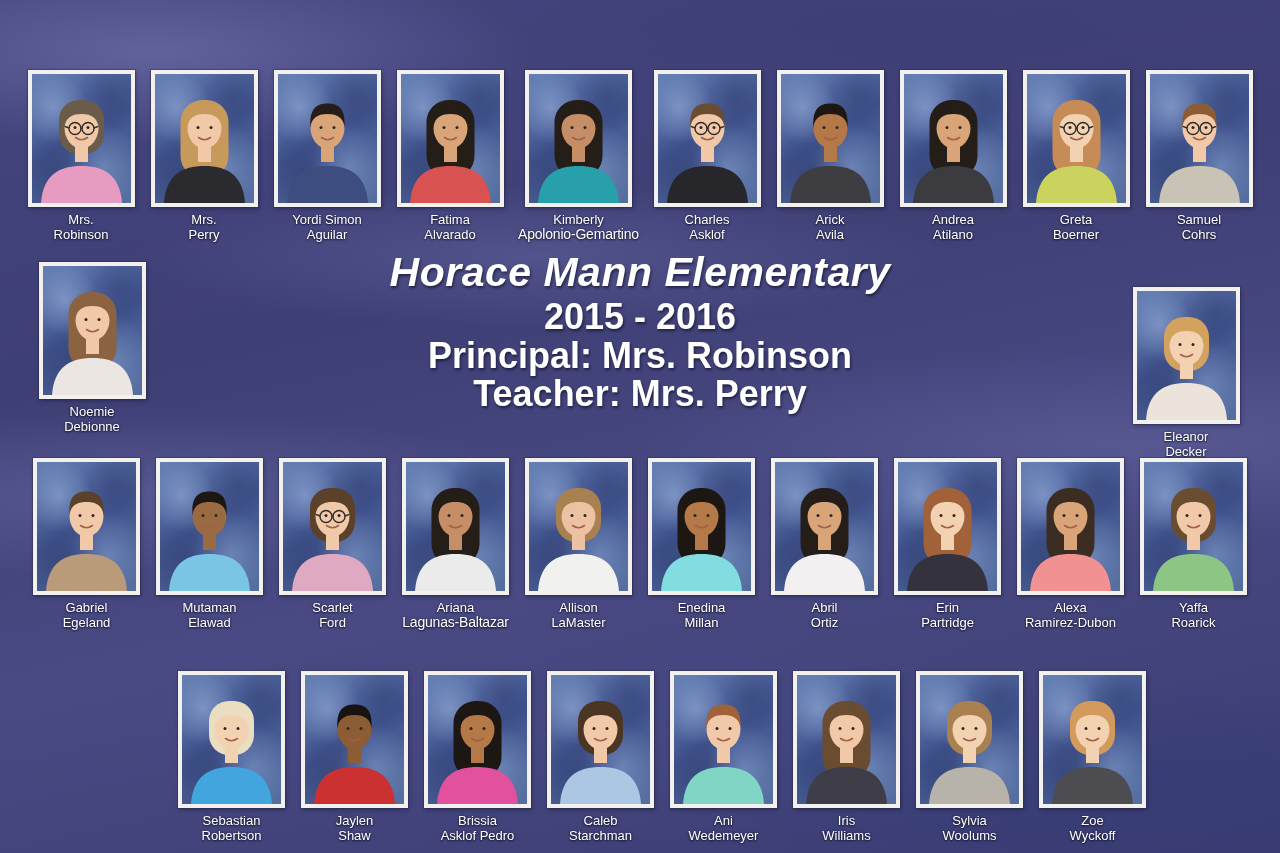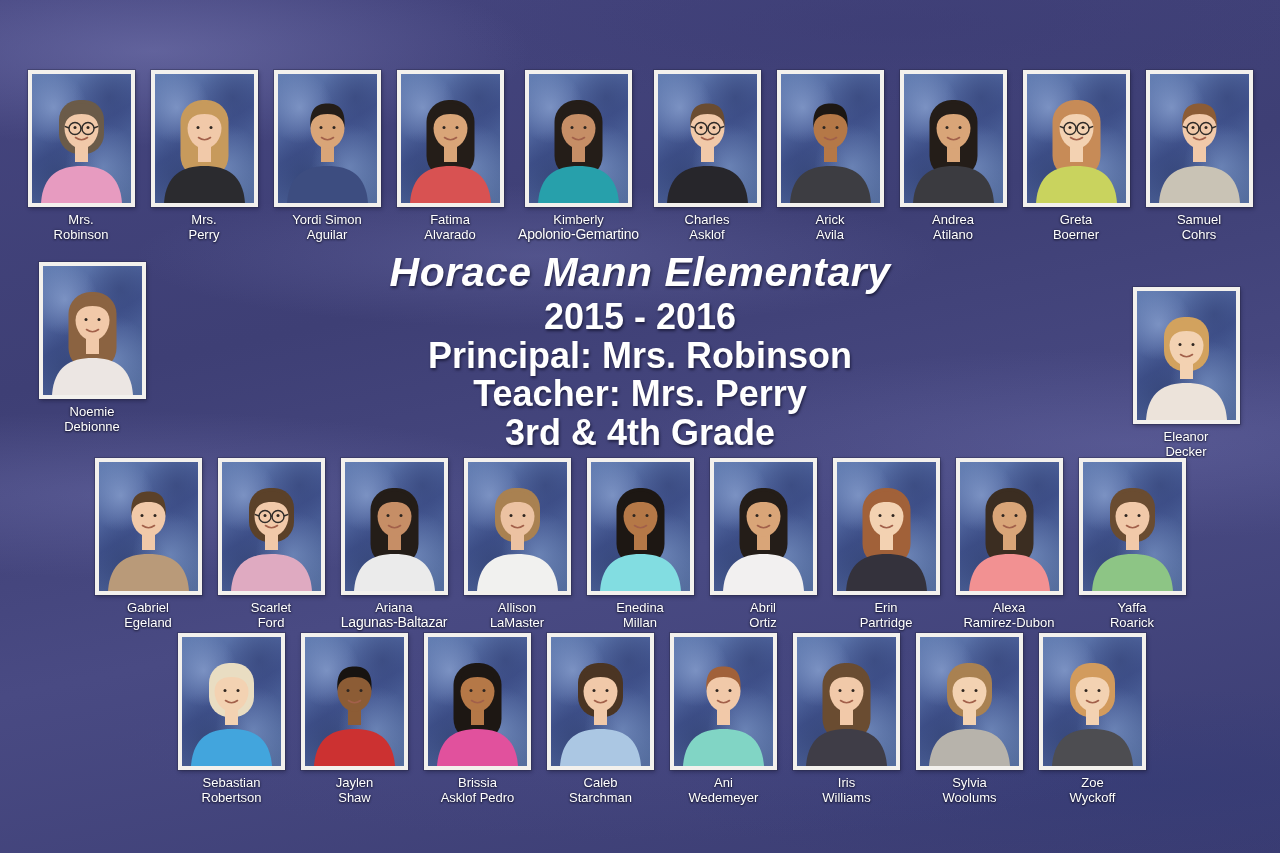--- a/index.html
+++ b/index.html
@@ -24,21 +24,21 @@
 
   .row {
     position: absolute;
     left: 0; right: 0;
     display: flex;
     justify-content: center;
     gap: 16px;
   }
   #row-top    { top: 70px; }
   #row-second { top: 458px; }
-  #row-bottom { top: 633px; padding-left: 44px; }
+  #row-bottom { top: 671px; padding-left: 44px; }
 
   .side { position: absolute; }
   #mid-left  { top: 262px; left: 33px; }
   #mid-right { top: 262px; right: 35px; margin-top: 25px; }
 
   .cell {
     flex: 0 0 107px;
     width: 118px;
     display: flex;
     flex-direction: column;
@@ -322,21 +322,20 @@
           <div class="">Debionne</div>
         </div>
       </div>
     </div>
 
   <div id="title-block">
     <div class="title-main">Horace Mann Elementary</div>
     <div class="title-sub">2015 - 2016</div>
     <div class="title-sub">Principal: Mrs. Robinson</div>
     <div class="title-sub">Teacher: Mrs. Perry</div>
-    <div class="title-sub">3rd &amp; 4th Grade</div>
   </div>
 
   <div class="side" id="mid-right">
       <div class="cell">
         <div class="photo">
           <svg viewBox="0 0 99 129" preserveAspectRatio="xMidYMax meet">
     <rect x="27" y="26" width="45" height="54" rx="20" fill="#d2a25e"></rect>
     <path d="M9,129 C11,101 27,92 49.5,92 C72,92 88,101 90,129 Z" fill="#ece3da"></path>
     <path d="M43,70 h13 v18 h-13 Z" fill="#f3d2b2"></path>
     <ellipse cx="49.5" cy="54" rx="17" ry="20.5" fill="#f3d2b2"></ellipse>
@@ -370,20 +369,39 @@
   </svg>
         </div>
         <div class="label">
           <div>Gabriel</div>
           <div class="">Egeland</div>
         </div>
       </div>
       <div class="cell">
         <div class="photo">
           <svg viewBox="0 0 99 129" preserveAspectRatio="xMidYMax meet">
+
+    <path d="M9,129 C11,101 27,92 49.5,92 C72,92 88,101 90,129 Z" fill="#7ac5e4"></path>
+    <path d="M43,70 h13 v18 h-13 Z" fill="#9a6a43"></path>
+    <ellipse cx="49.5" cy="54" rx="17" ry="20.5" fill="#9a6a43"></ellipse>
+    <path d="M32.5,54 C31,34 39,29.5 49.5,29.5 C60,29.5 68,34 66.5,54 C66,44.5 60,40 49.5,40 C39,40 33,44.5 32.5,54 Z" fill="#1d1713"></path>
+    <circle cx="43" cy="53.5" r="1.5" fill="#2f2620"></circle>
+            <circle cx="56" cy="53.5" r="1.5" fill="#2f2620"></circle>
+    <path d="M43.5,63.5 Q49.5,68 55.5,63.5" fill="none" stroke="#a2604a" stroke-width="1.6" stroke-linecap="round"></path>
+
+  </svg>
+        </div>
+        <div class="label">
+          <div>Mutaman</div>
+          <div class="">Elawad</div>
+        </div>
+      </div>
+      <div class="cell">
+        <div class="photo">
+          <svg viewBox="0 0 99 129" preserveAspectRatio="xMidYMax meet">
     <rect x="27" y="26" width="45" height="54" rx="20" fill="#5b4129"></rect>
     <path d="M9,129 C11,101 27,92 49.5,92 C72,92 88,101 90,129 Z" fill="#dfaac1"></path>
     <path d="M43,70 h13 v18 h-13 Z" fill="#f1c9a9"></path>
     <ellipse cx="49.5" cy="54" rx="17" ry="20.5" fill="#f1c9a9"></ellipse>
     <path d="M32.5,54 C31,34 39,29.5 49.5,29.5 C60,29.5 68,34 66.5,54 C66,44.5 60,40 49.5,40 C39,40 33,44.5 32.5,54 Z" fill="#5b4129"></path>
     <circle cx="43" cy="53.5" r="1.5" fill="#2f2620"></circle>
             <circle cx="56" cy="53.5" r="1.5" fill="#2f2620"></circle>
     <path d="M43.5,63.5 Q49.5,68 55.5,63.5" fill="none" stroke="#a2604a" stroke-width="1.6" stroke-linecap="round"></path>
     <g fill="none" stroke="#2f2b28" stroke-width="1.4">
          <circle cx="43" cy="54.5" r="6"></circle>

